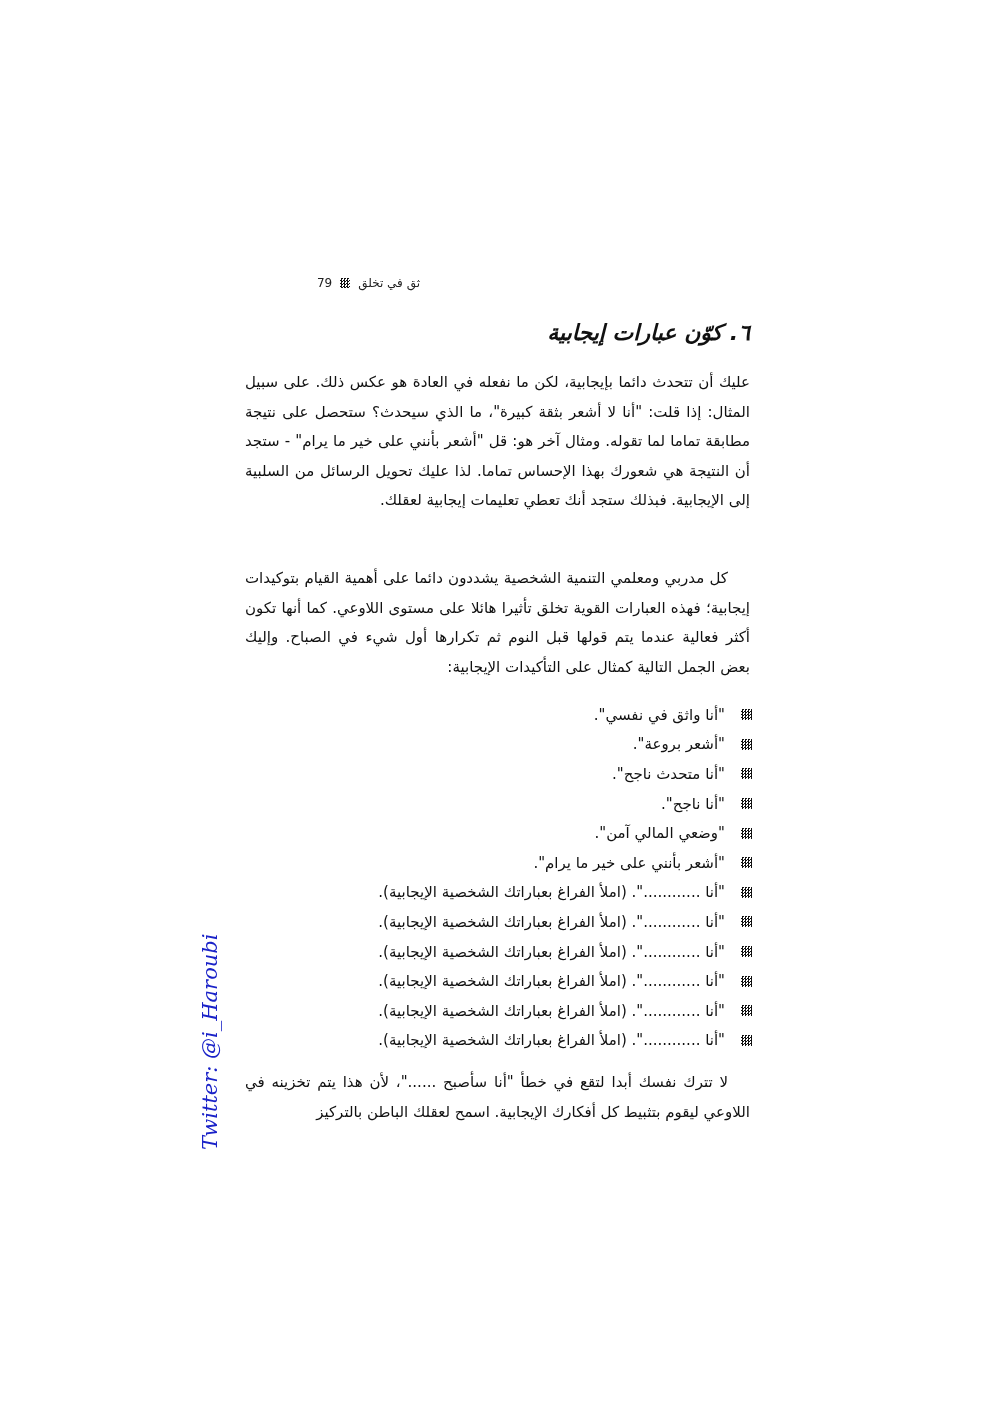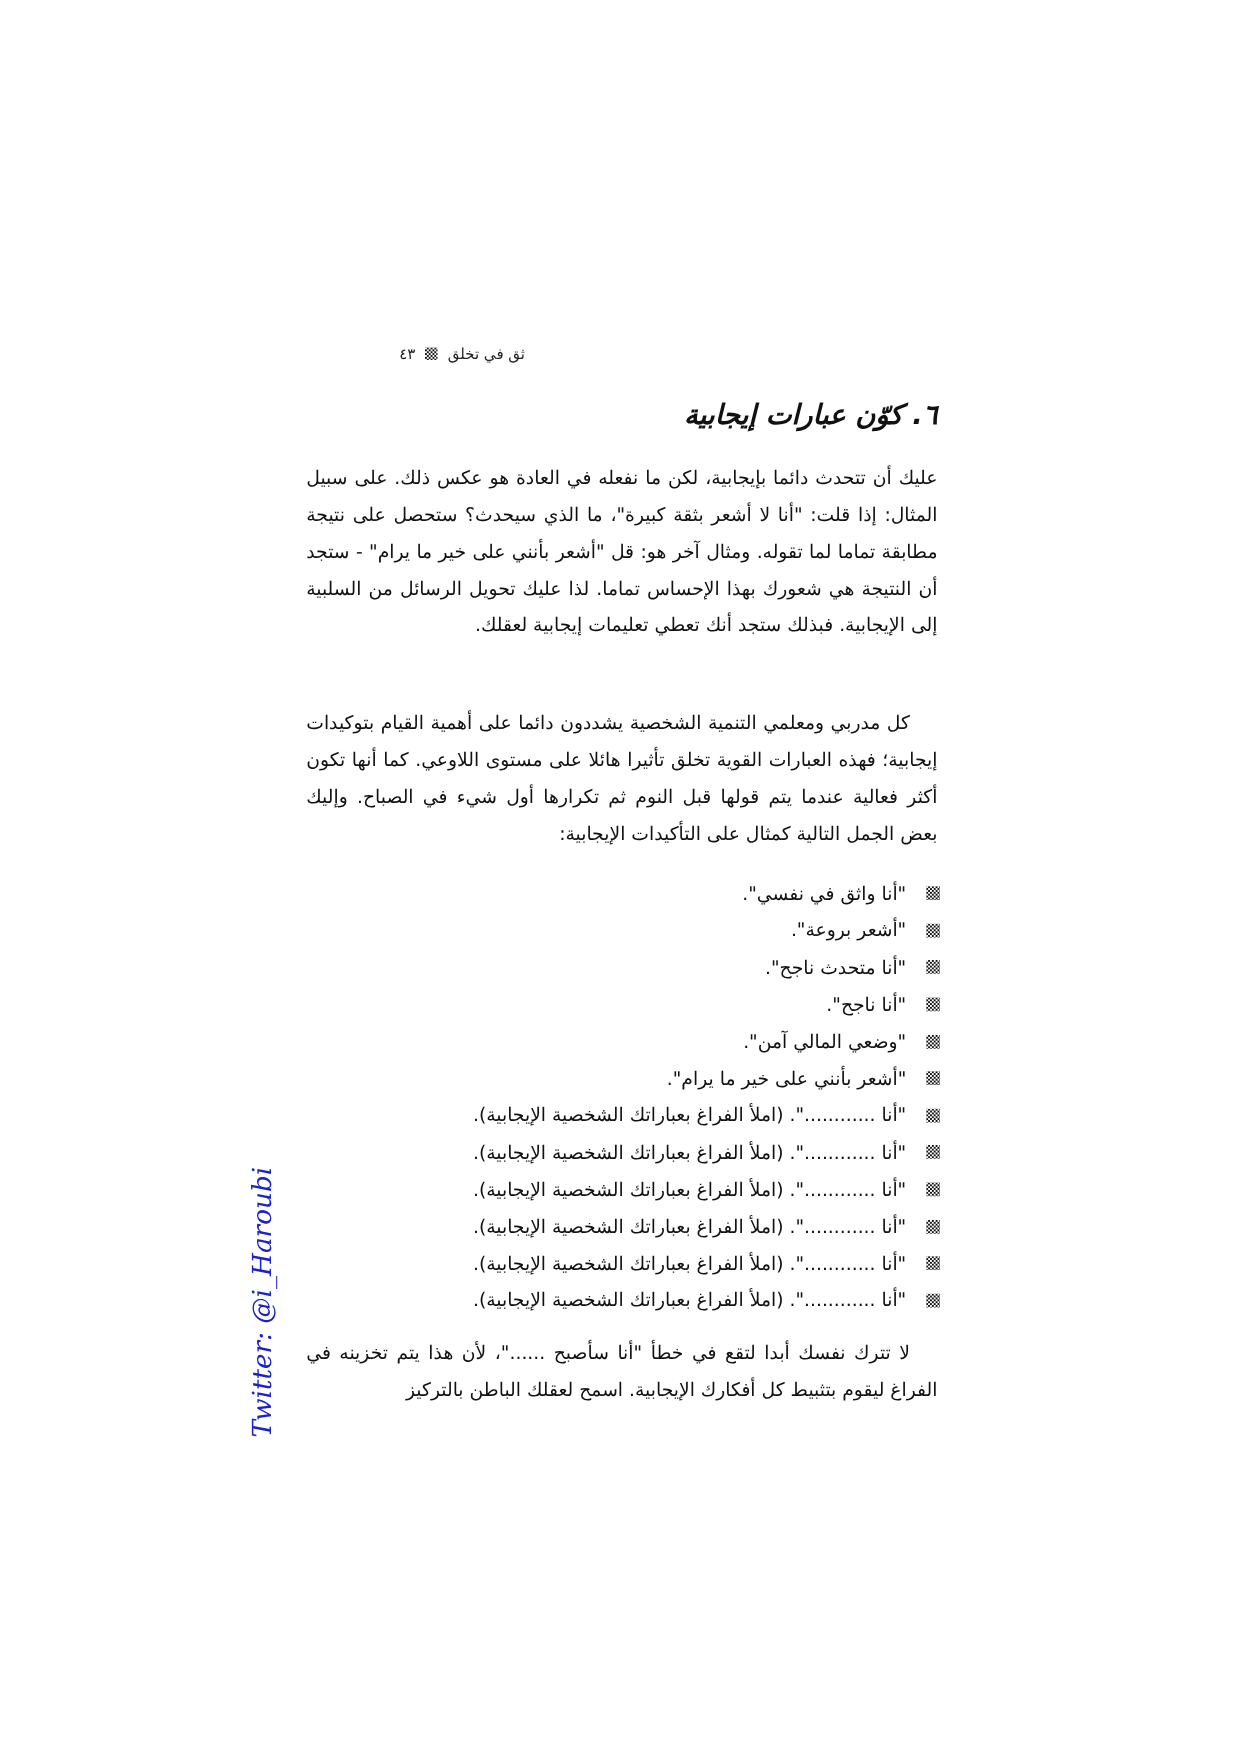--- a/index.html
+++ b/index.html
@@ -29,21 +29,21 @@
                font-size: 21px; color: #1a22c8; white-space: nowrap; }
 </style>
 </head>
 <body>
 
 <div class="page">
 
   <div class="running-header">
     <span>ثق في تخلق</span>
     <span class="orn"></span>
-    <span>٤٣</span>
+    <span>79</span>
   </div>
 
   <div class="section-title">
     <span>٦.</span>
     <span>كوّن عبارات إيجابية</span>
   </div>
 
   <p class="para p2" style="margin:0">كل مدربي ومعلمي التنمية الشخصية يشددون دائما على أهمية القيام بتوكيدات إيجابية؛ فهذه العبارات القوية تخلق تأثيرا هائلا على مستوى اللاوعي. كما أنها تكون أكثر فعالية عندما يتم قولها قبل النوم ثم تكرارها أول شيء في الصباح. وإليك بعض الجمل التالية كمثال على التأكيدات الإيجابية:</p>
   <p class="para p1" style="margin:0">عليك أن تتحدث دائما بإيجابية، لكن ما نفعله في العادة هو عكس ذلك. على سبيل المثال: إذا قلت: "أنا لا أشعر بثقة كبيرة"، ما الذي سيحدث؟ ستحصل على نتيجة مطابقة تماما لما تقوله. ومثال آخر هو: قل "أشعر بأنني على خير ما يرام" - ستجد أن النتيجة هي شعورك بهذا الإحساس تماما. لذا عليك تحويل الرسائل من السلبية إلى الإيجابية. فبذلك ستجد أنك تعطي تعليمات إيجابية لعقلك.</p>
 
@@ -91,17 +91,17 @@
     <li>
         <span class="bullet"></span>
         <span>"أنا ............". (املأ الفراغ بعباراتك الشخصية الإيجابية).</span>
       </li>
     <li>
         <span class="bullet"></span>
         <span>"أنا ............". (املأ الفراغ بعباراتك الشخصية الإيجابية).</span>
       </li>
   </ul>
 
-  <p class="para p3" style="margin:0">لا تترك نفسك أبدا لتقع في خطأ "أنا سأصبح ......"، لأن هذا يتم تخزينه في الفراغ ليقوم بتثبيط كل أفكارك الإيجابية. اسمح لعقلك الباطن بالتركيز</p>
+  <p class="para p3" style="margin:0">لا تترك نفسك أبدا لتقع في خطأ "أنا سأصبح ......"، لأن هذا يتم تخزينه في اللاوعي ليقوم بتثبيط كل أفكارك الإيجابية. اسمح لعقلك الباطن بالتركيز</p>
 
   <div class="watermark">Twitter: @i_Haroubi</div>
 
 </div>
 
 </body></html>

